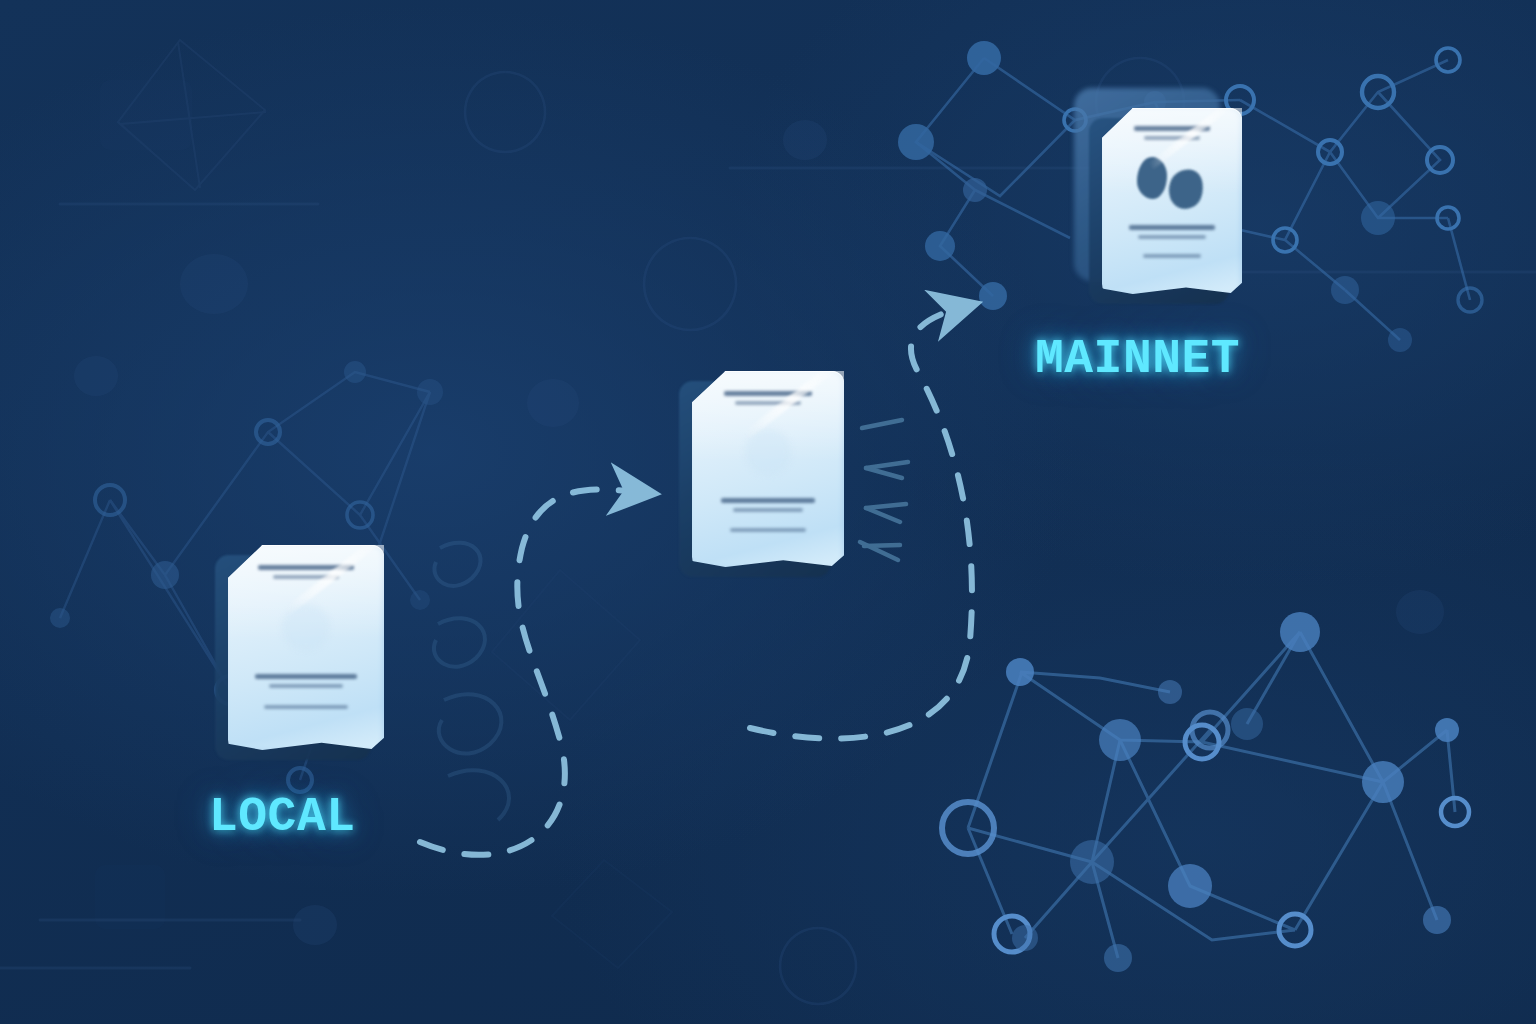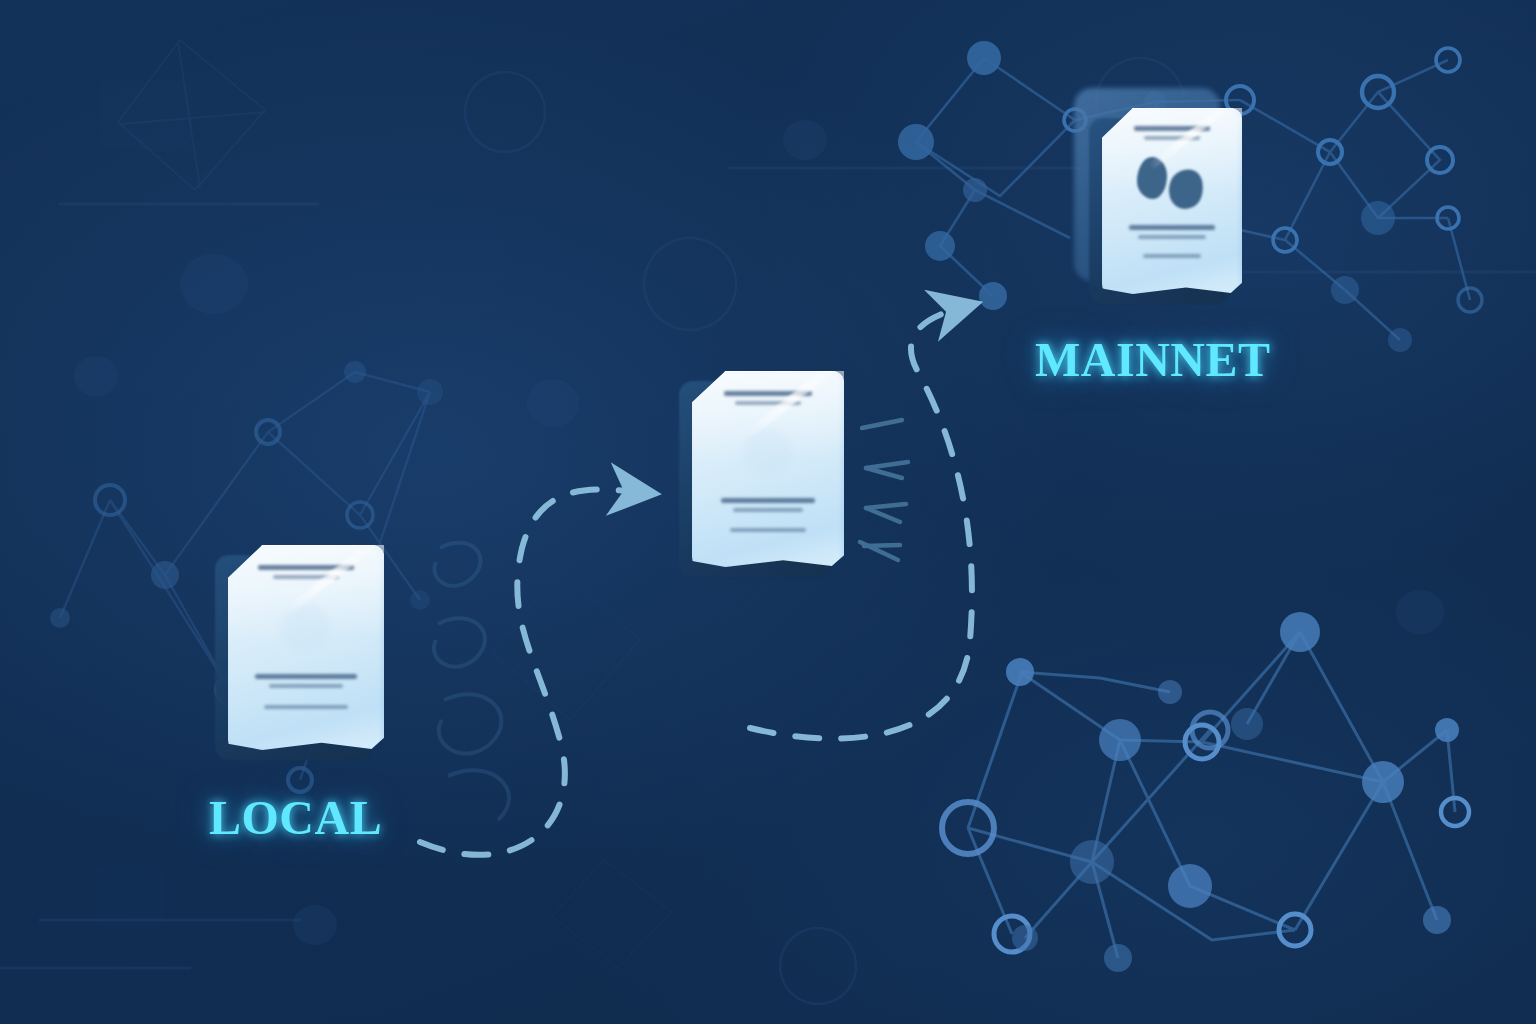--- a/index.html
+++ b/index.html
@@ -144,21 +144,21 @@
   }
   .card-icon-blob-a, .card-icon-blob-b {
     position: absolute;
     background: #3d6489;
     filter: blur(1px);
   }
 
   
   .net-label {
     position: absolute;
-    font-family: Liberation Serif, serif;
+    font-family: Liberation Mono, monospace;
     font-weight: bold;
     letter-spacing: 0.5px;
     color: #5fe8ff;
     white-space: nowrap;
     text-shadow:
       0 0 8px rgba(80,225,255,0.85),
       0 0 20px rgba(60,200,255,0.55),
       0 0 38px rgba(40,170,240,0.35),
       0 2px 2px rgba(8,28,55,0.55);
   }

